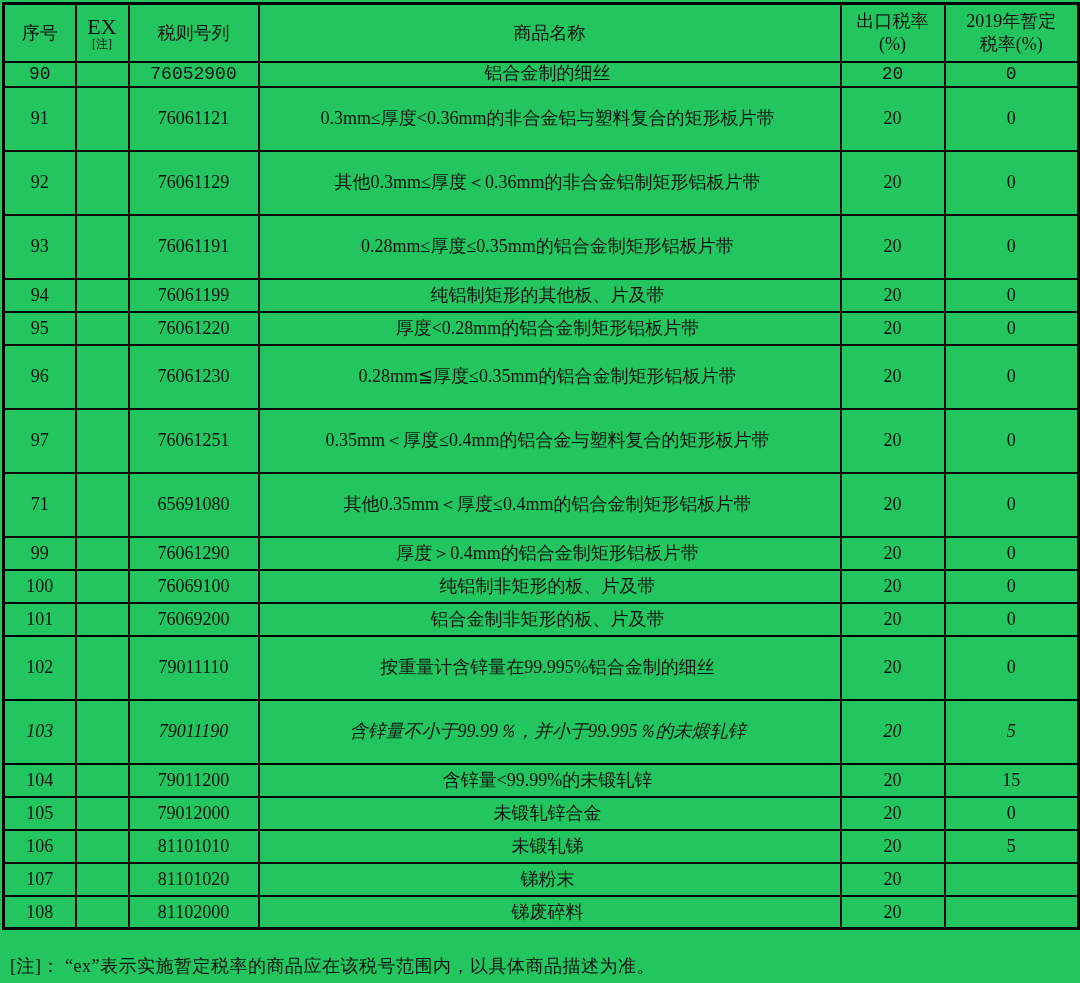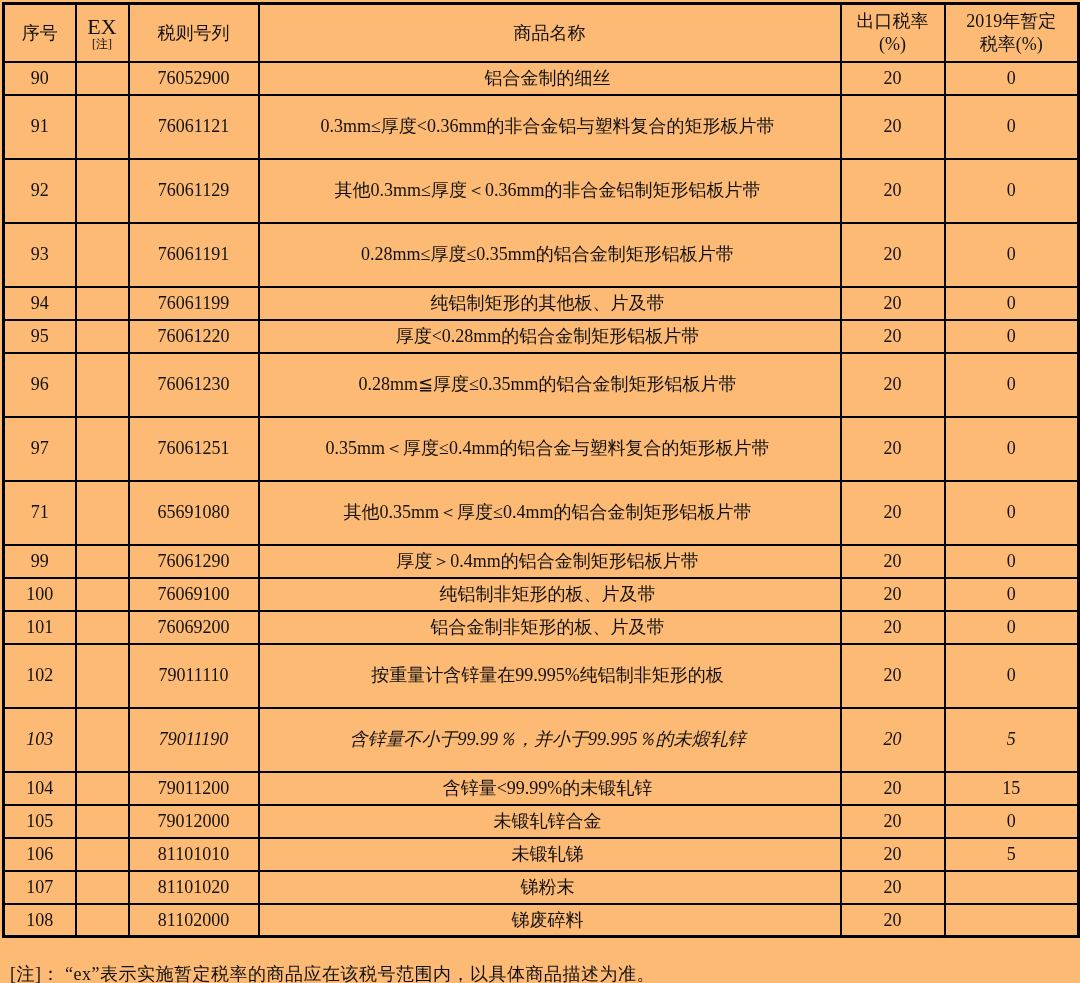--- a/index.html
+++ b/index.html
@@ -6,21 +6,21 @@
     margin: 0;
     padding: 0;
     background: #ffffff;
     color: #111111;
     font-family: "Liberation Serif", "DejaVu Serif", serif;
   }
   .page {
     position: relative;
     width: 1080px;
     height: 983px;
-    background: #fdba74;
+    background: #22c55e;
     overflow: hidden;
   }
   table.tariff {
     border-collapse: collapse;
     table-layout: fixed;
     width: 1076px;
     margin: 2px 0 0 2px;
     border: 3px solid #000000;
   }
   th, td {
@@ -73,21 +73,21 @@
           <span class="hdr-line">出口税率</span>
           <span class="hdr-line">(%)</span>
         </th>
         <th>
           <span class="hdr-line">2019年暂定</span>
           <span class="hdr-line">税率(%)</span>
         </th>
       </tr>
     </thead>
     <tbody>
-        <tr style="height: 33px;">
+        <tr style="height: 25px; font-family: Liberation Mono, monospace;">
           <td>90</td>
           <td></td>
           <td>76052900</td>
           <td class="left">铝合金制的细丝</td>
           <td>20</td>
           <td>0</td>
         </tr>
         <tr style="height: 64px;">
           <td>91</td>
           <td></td>
@@ -173,21 +173,21 @@
           <td></td>
           <td>76069200</td>
           <td class="left">铝合金制非矩形的板、片及带</td>
           <td>20</td>
           <td>0</td>
         </tr>
         <tr style="height: 64px;">
           <td>102</td>
           <td></td>
           <td>79011110</td>
-          <td class="left">按重量计含锌量在99.995%纯铝制非矩形的板</td>
+          <td class="left">按重量计含锌量在99.995%铝合金制的细丝</td>
           <td>20</td>
           <td>0</td>
         </tr>
         <tr style="height: 64px; font-style: italic;">
           <td>103</td>
           <td></td>
           <td>79011190</td>
           <td class="left">含锌量不小于99.99％，并小于99.995％的未煅轧锌</td>
           <td>20</td>
           <td>5</td>

